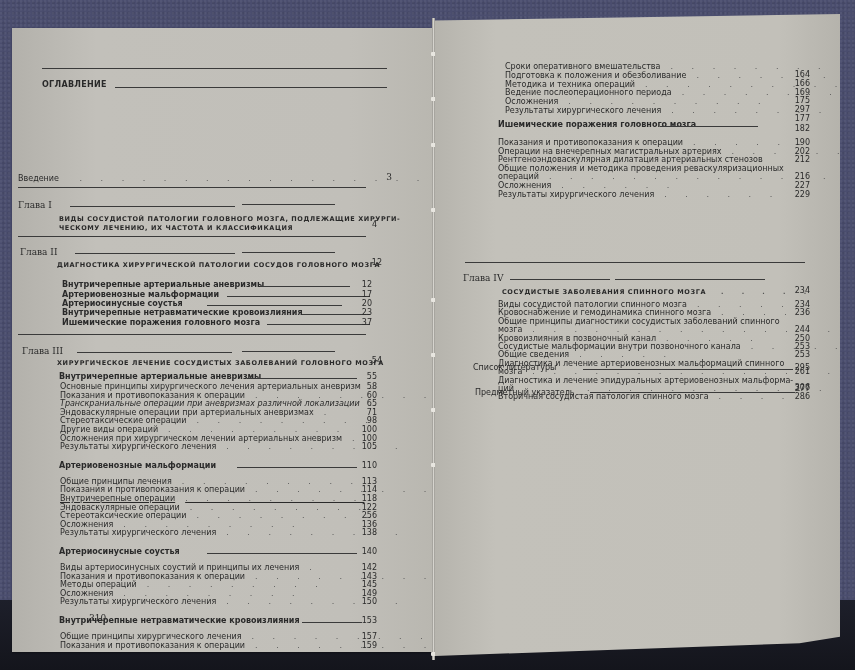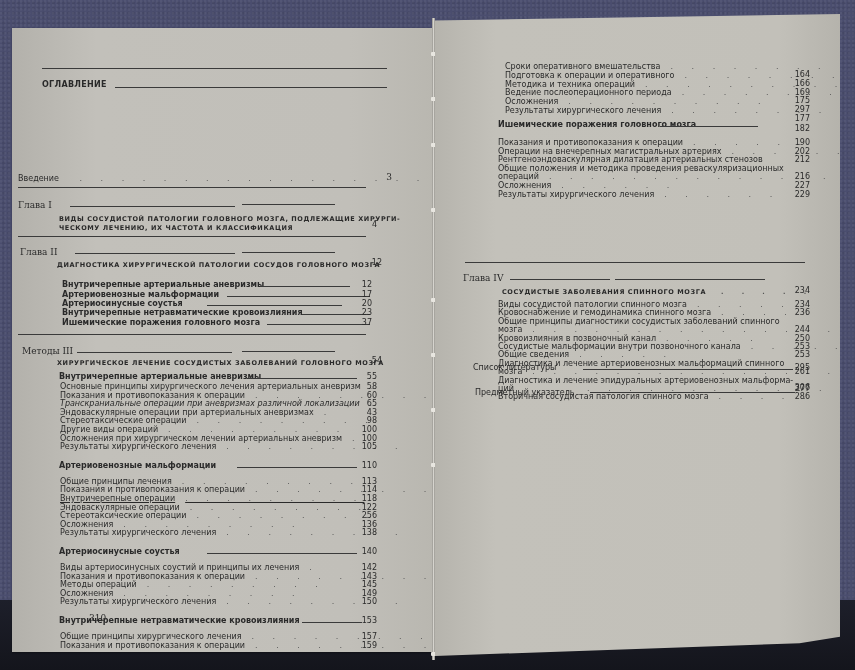--- a/index.html
+++ b/index.html
@@ -108,21 +108,21 @@
         </div>
         <div class="row bold" style="left: 50px; top: 290px;"><span>Ишемические поражения головного мозга</span></div>
         <div class="rule" style="left: 255px; top: 296px; width: 103px;"></div>
         <div class="row" style="left: 330px; top: 290px;">
           <span class="num">37</span>
         </div>
       </div>
 
     <div class="rule" style="left:6px;top:306px;width:348px;"></div>
 
-    <div class="row chap" style="left:10px;top:318px;">Методы III</div>
+    <div class="row chap" style="left:10px;top:318px;">Глава III</div>
     <div class="rule" style="left:65px;top:324px;width:155px;"></div>
     <div class="rule" style="left:230px;top:323px;width:93px;"></div>
     <div class="row caps" style="left:45px;top:330px;">ХИРУРГИЧЕСКОЕ ЛЕЧЕНИЕ СОСУДИСТЫХ ЗАБОЛЕВАНИЙ ГОЛОВНОГО МОЗГА</div>
     <div class="row" style="left:340px;top:328px;">
         <span class="num">54</span>
       </div>
 
     <div id="ch3-groups">
         <div class="row bold" style="left: 47px; top: 344px;"><span>Внутричерепные артериальные аневризмы</span></div>
         <div class="rule" style="left: 235px; top: 350px; width: 110px;"></div>
@@ -136,21 +136,21 @@
         <div class="row" style="left: 48px; top: 362.6px;"><span>Показания и противопоказания к операции</span><span class="dots" style="margin-left: 10px;">. . . . . . . . .</span></div>
         <div class="row" style="left: 335px; top: 362.6px;">
           <span class="num">60</span>
         </div>
         <div class="row" style="left: 48px; top: 371.2px; font-style: italic;"><span>Транскраниальные операции при аневризмах различной локализации</span><span class="dots" style="margin-left: 10px;">.</span></div>
         <div class="row" style="left: 335px; top: 371.2px;">
           <span class="num">65</span>
         </div>
         <div class="row" style="left: 48px; top: 379.8px;"><span>Эндоваскулярные операции при артериальных аневризмах</span><span class="dots" style="margin-left: 10px;">.</span></div>
         <div class="row" style="left: 335px; top: 379.8px;">
-          <span class="num">43</span>
+          <span class="num">71</span>
         </div>
         <div class="row" style="left: 48px; top: 388.4px;"><span>Стереотаксические операции</span><span class="dots" style="margin-left: 10px;">. . . . . . . . .</span></div>
         <div class="row" style="left: 335px; top: 388.4px;">
           <span class="num">98</span>
         </div>
         <div class="row" style="left: 48px; top: 397px;"><span>Другие виды операций</span><span class="dots" style="margin-left: 10px;">. . . . . . . . .</span></div>
         <div class="row" style="left: 335px; top: 397px;">
           <span class="num">100</span>
         </div>
         <div class="row" style="left: 48px; top: 405.6px;"><span>Осложнения при хирургическом лечении артериальных аневризм</span><span class="dots" style="margin-left: 10px;">.</span></div>
@@ -249,21 +249,21 @@
 <div class="stitch" style="top:463px;"></div>
 <div class="stitch" style="top:652px;"></div>
 
 <div class="page right">
   <div class="toc" style="left:0;top:0;width:405px;height:642px;" id="right-toc">
     <div id="right-continued">
         <div class="row" style="left: 70px; top: 48px;"><span>Сроки оперативного вмешательства</span><span class="dots" style="margin-left: 10px;">. . . . . . . . . .</span></div>
         <div class="row" style="left: 345px; top: 56px;">
           <span class="num">164</span>
         </div>
-        <div class="row" style="left: 70px; top: 56.8px;"><span>Подготовка к операции и оперативного</span><span class="dots" style="margin-left: 10px;">. . . . . . . . . .</span></div>
+        <div class="row" style="left: 70px; top: 56.8px;"><span>Подготовка к положения и обезболивание</span><span class="dots" style="margin-left: 10px;">. . . . . . . . . .</span></div>
         <div class="row" style="left: 345px; top: 64.8px;">
           <span class="num">166</span>
         </div>
         <div class="row" style="left: 70px; top: 65.6px;"><span>Методика и техника операций</span><span class="dots" style="margin-left: 10px;">. . . . . . . . . .</span></div>
         <div class="row" style="left: 345px; top: 73.6px;">
           <span class="num">169</span>
         </div>
         <div class="row" style="left: 70px; top: 74.4px;"><span>Ведение послеоперационного периода</span><span class="dots" style="margin-left: 10px;">. . . . . . . . . .</span></div>
         <div class="row" style="left: 345px; top: 82.4px;">
           <span class="num">175</span>

